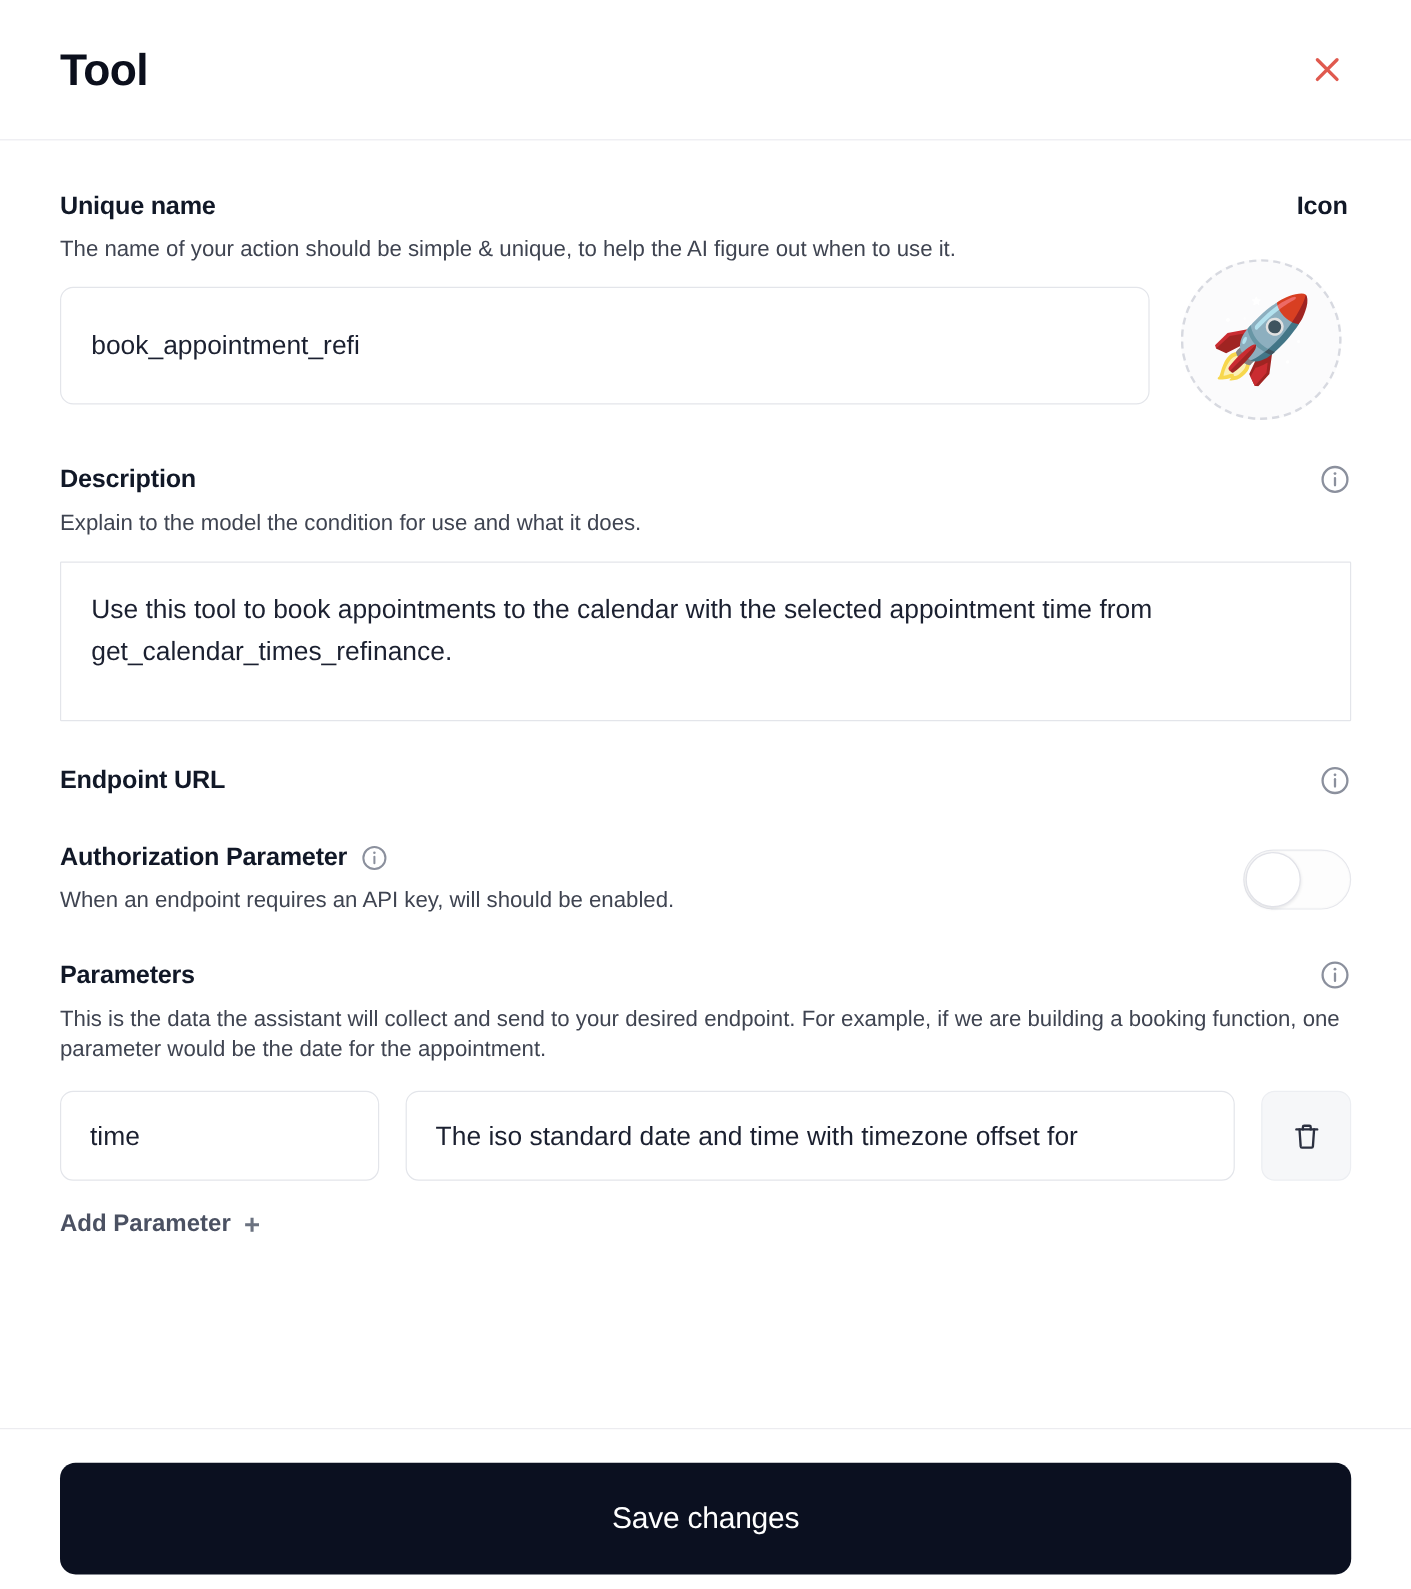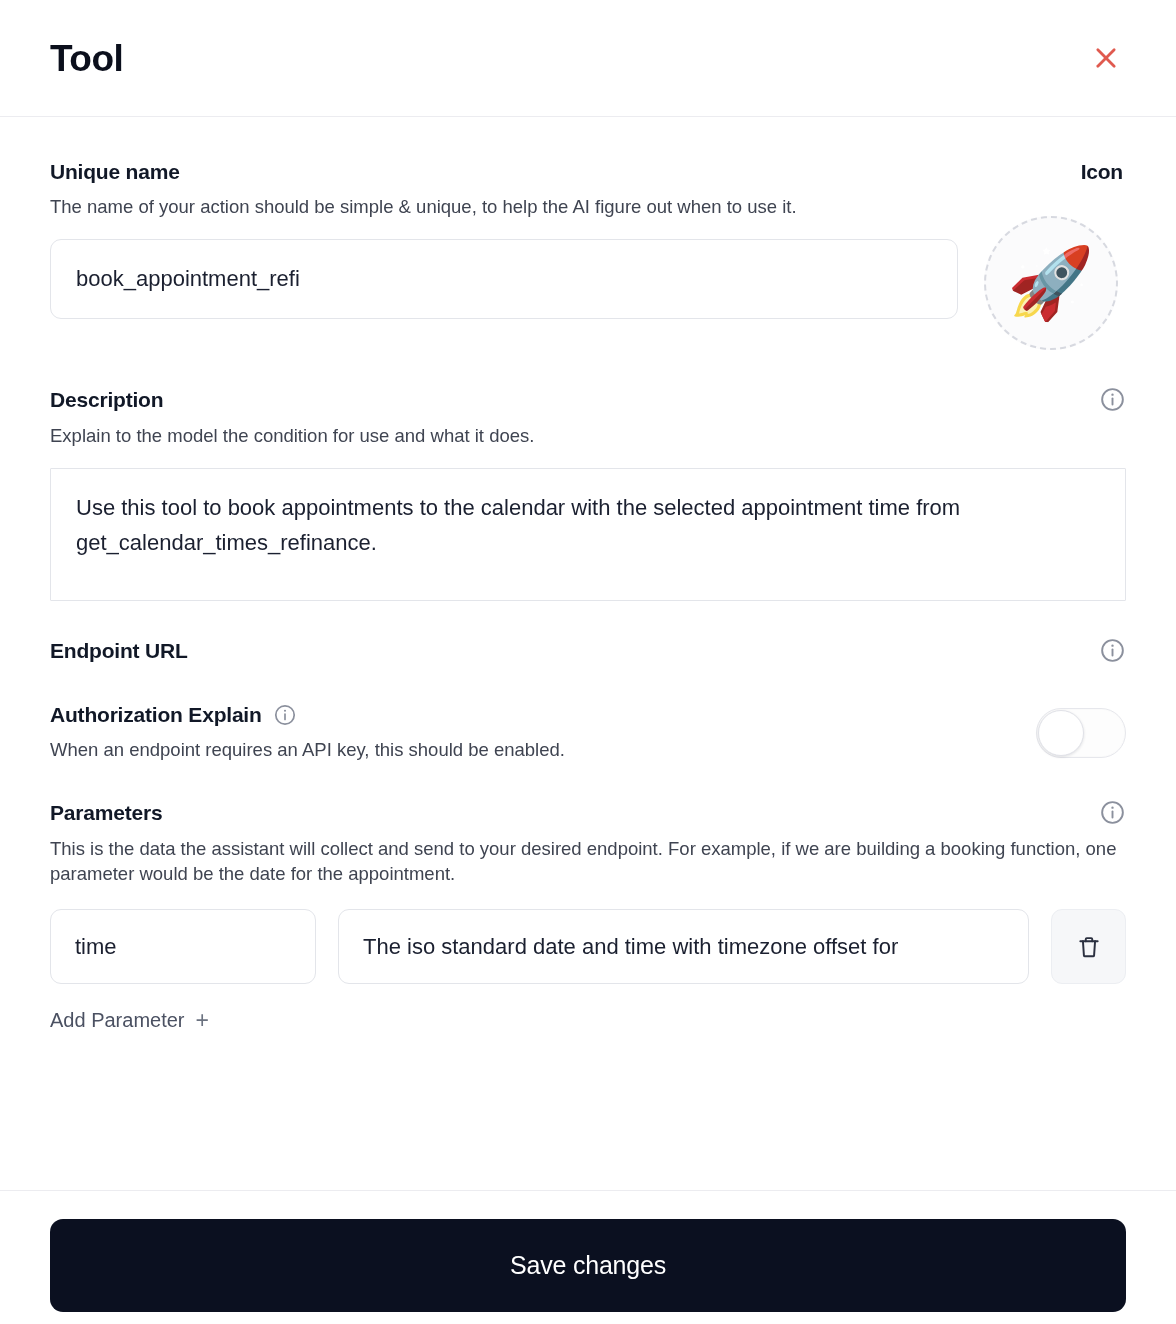--- a/index.html
+++ b/index.html
@@ -90,21 +90,21 @@
   .name-section {
     display: flex;
     align-items: flex-start;
     gap: 28px;
   }
   .name-col { flex: 1 1 auto; min-width: 0; }
 
   .text-input {
     margin-top: 19px;
     width: 908px;
-    height: 80px;
+    height: 98px;
     border: 1px solid #e3e5ea;
     border-radius: 11px;
     background: #fff;
     display: flex;
     align-items: center;
     padding: 0 25px;
     font-size: 22px;
     color: #1b2030;
   }
 
@@ -269,20 +269,21 @@
     cursor: pointer;
   }
   .add-param {
     margin-top: 25px;
     display: inline-flex;
     align-items: center;
     gap: 11px;
     font-size: 20px;
     color: #4b5162;
     cursor: pointer;
+    font-weight: bold;
   }
   .add-plus { font-size: 23px; color: #6b7280; line-height: 1; }
 
   
   .modal-footer {
     flex: 0 0 134px;
     height: 134px;
     border-top: 1px solid #ececf0;
     padding: 28px 50px 0 50px;
     background: #ffffff;
@@ -363,30 +364,30 @@
             <line x1="12" y1="11" x2="12" y2="16.4" stroke-linecap="round"></line>
             <circle cx="12" cy="7.7" r="1.05" fill="#8b909d" stroke="none"></circle>
           </svg>
         </span>
       </div>
     </div>
 
     <div class="auth-row">
       <div>
         <div class="label-inline">
-          <div class="field-label">Authorization Explain</div>
+          <div class="field-label">Authorization Parameter</div>
           <span class="info-icon">
             <svg width="24" height="24" viewBox="0 0 24 24" fill="none" stroke="#8b909d" stroke-width="1.7">
               <circle cx="12" cy="12" r="9.2"></circle>
               <line x1="12" y1="11" x2="12" y2="16.4" stroke-linecap="round"></line>
               <circle cx="12" cy="7.7" r="1.05" fill="#8b909d" stroke="none"></circle>
             </svg>
           </span>
         </div>
-        <div class="field-help">When an endpoint requires an API key, this should be enabled.</div>
+        <div class="field-help">When an endpoint requires an API key, will should be enabled.</div>
       </div>
       <div class="toggle">
         <div class="knob"></div>
       </div>
     </div>
 
     <div class="block">
       <div class="label-row">
         <div class="field-label">Parameters</div>
         <span class="info-icon">

